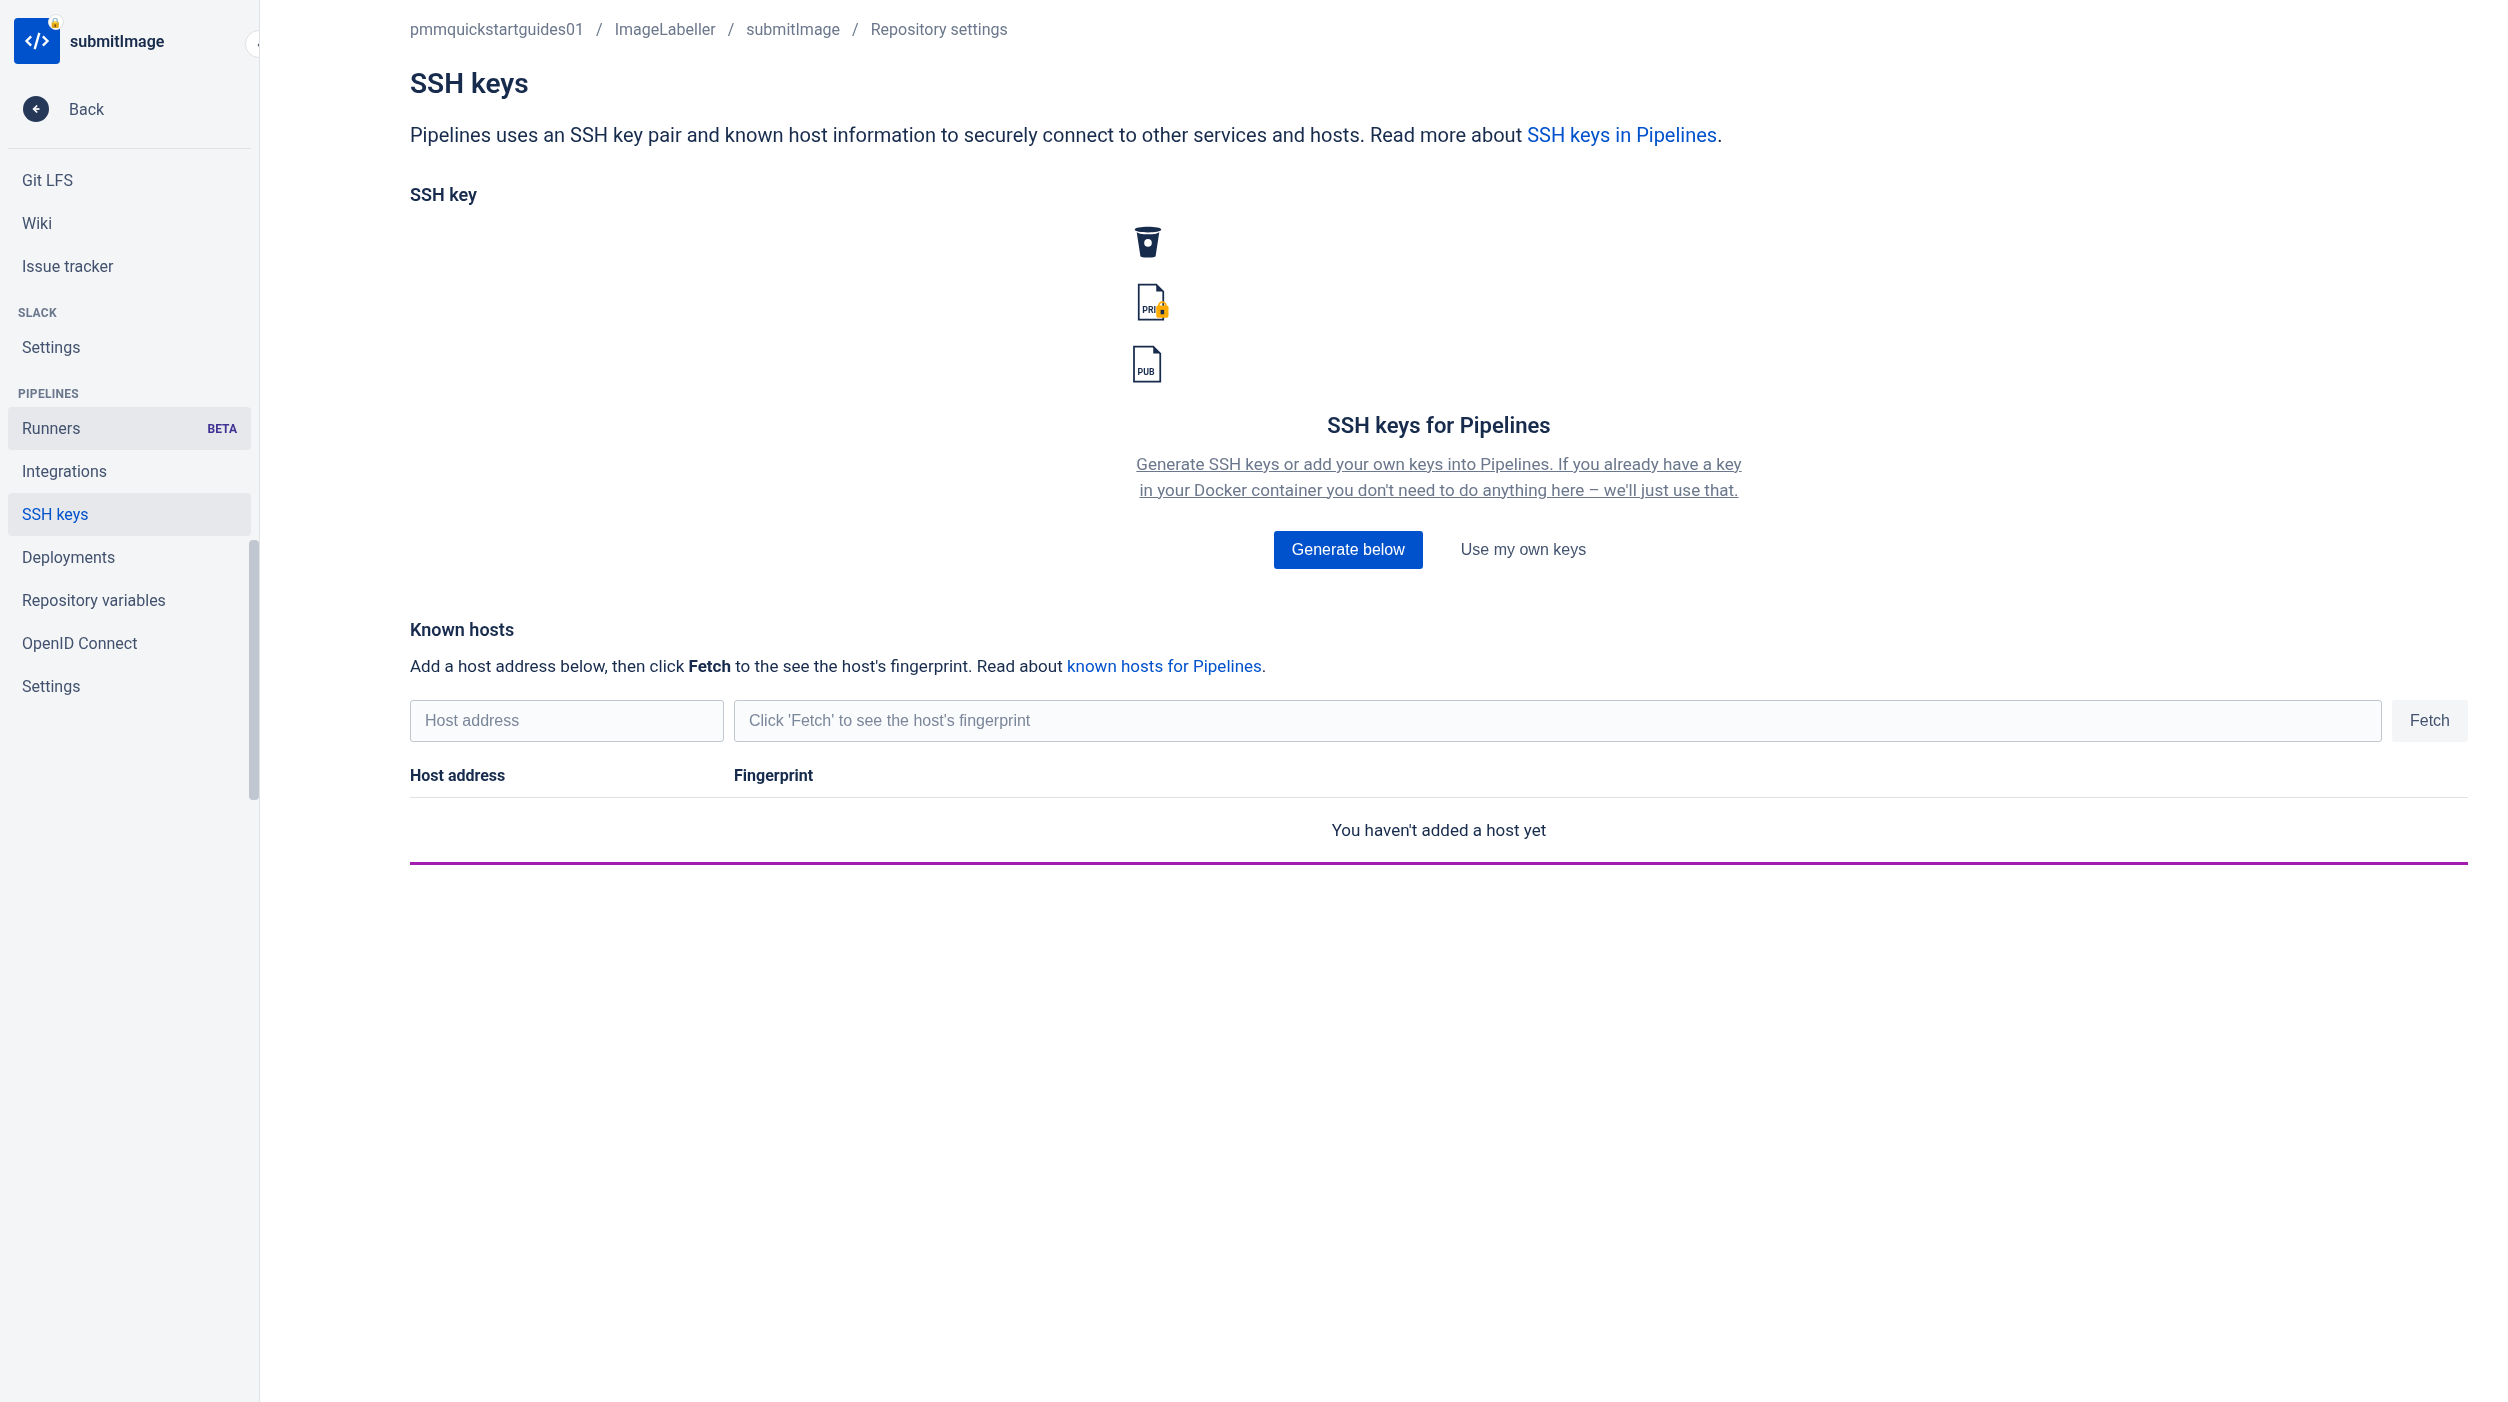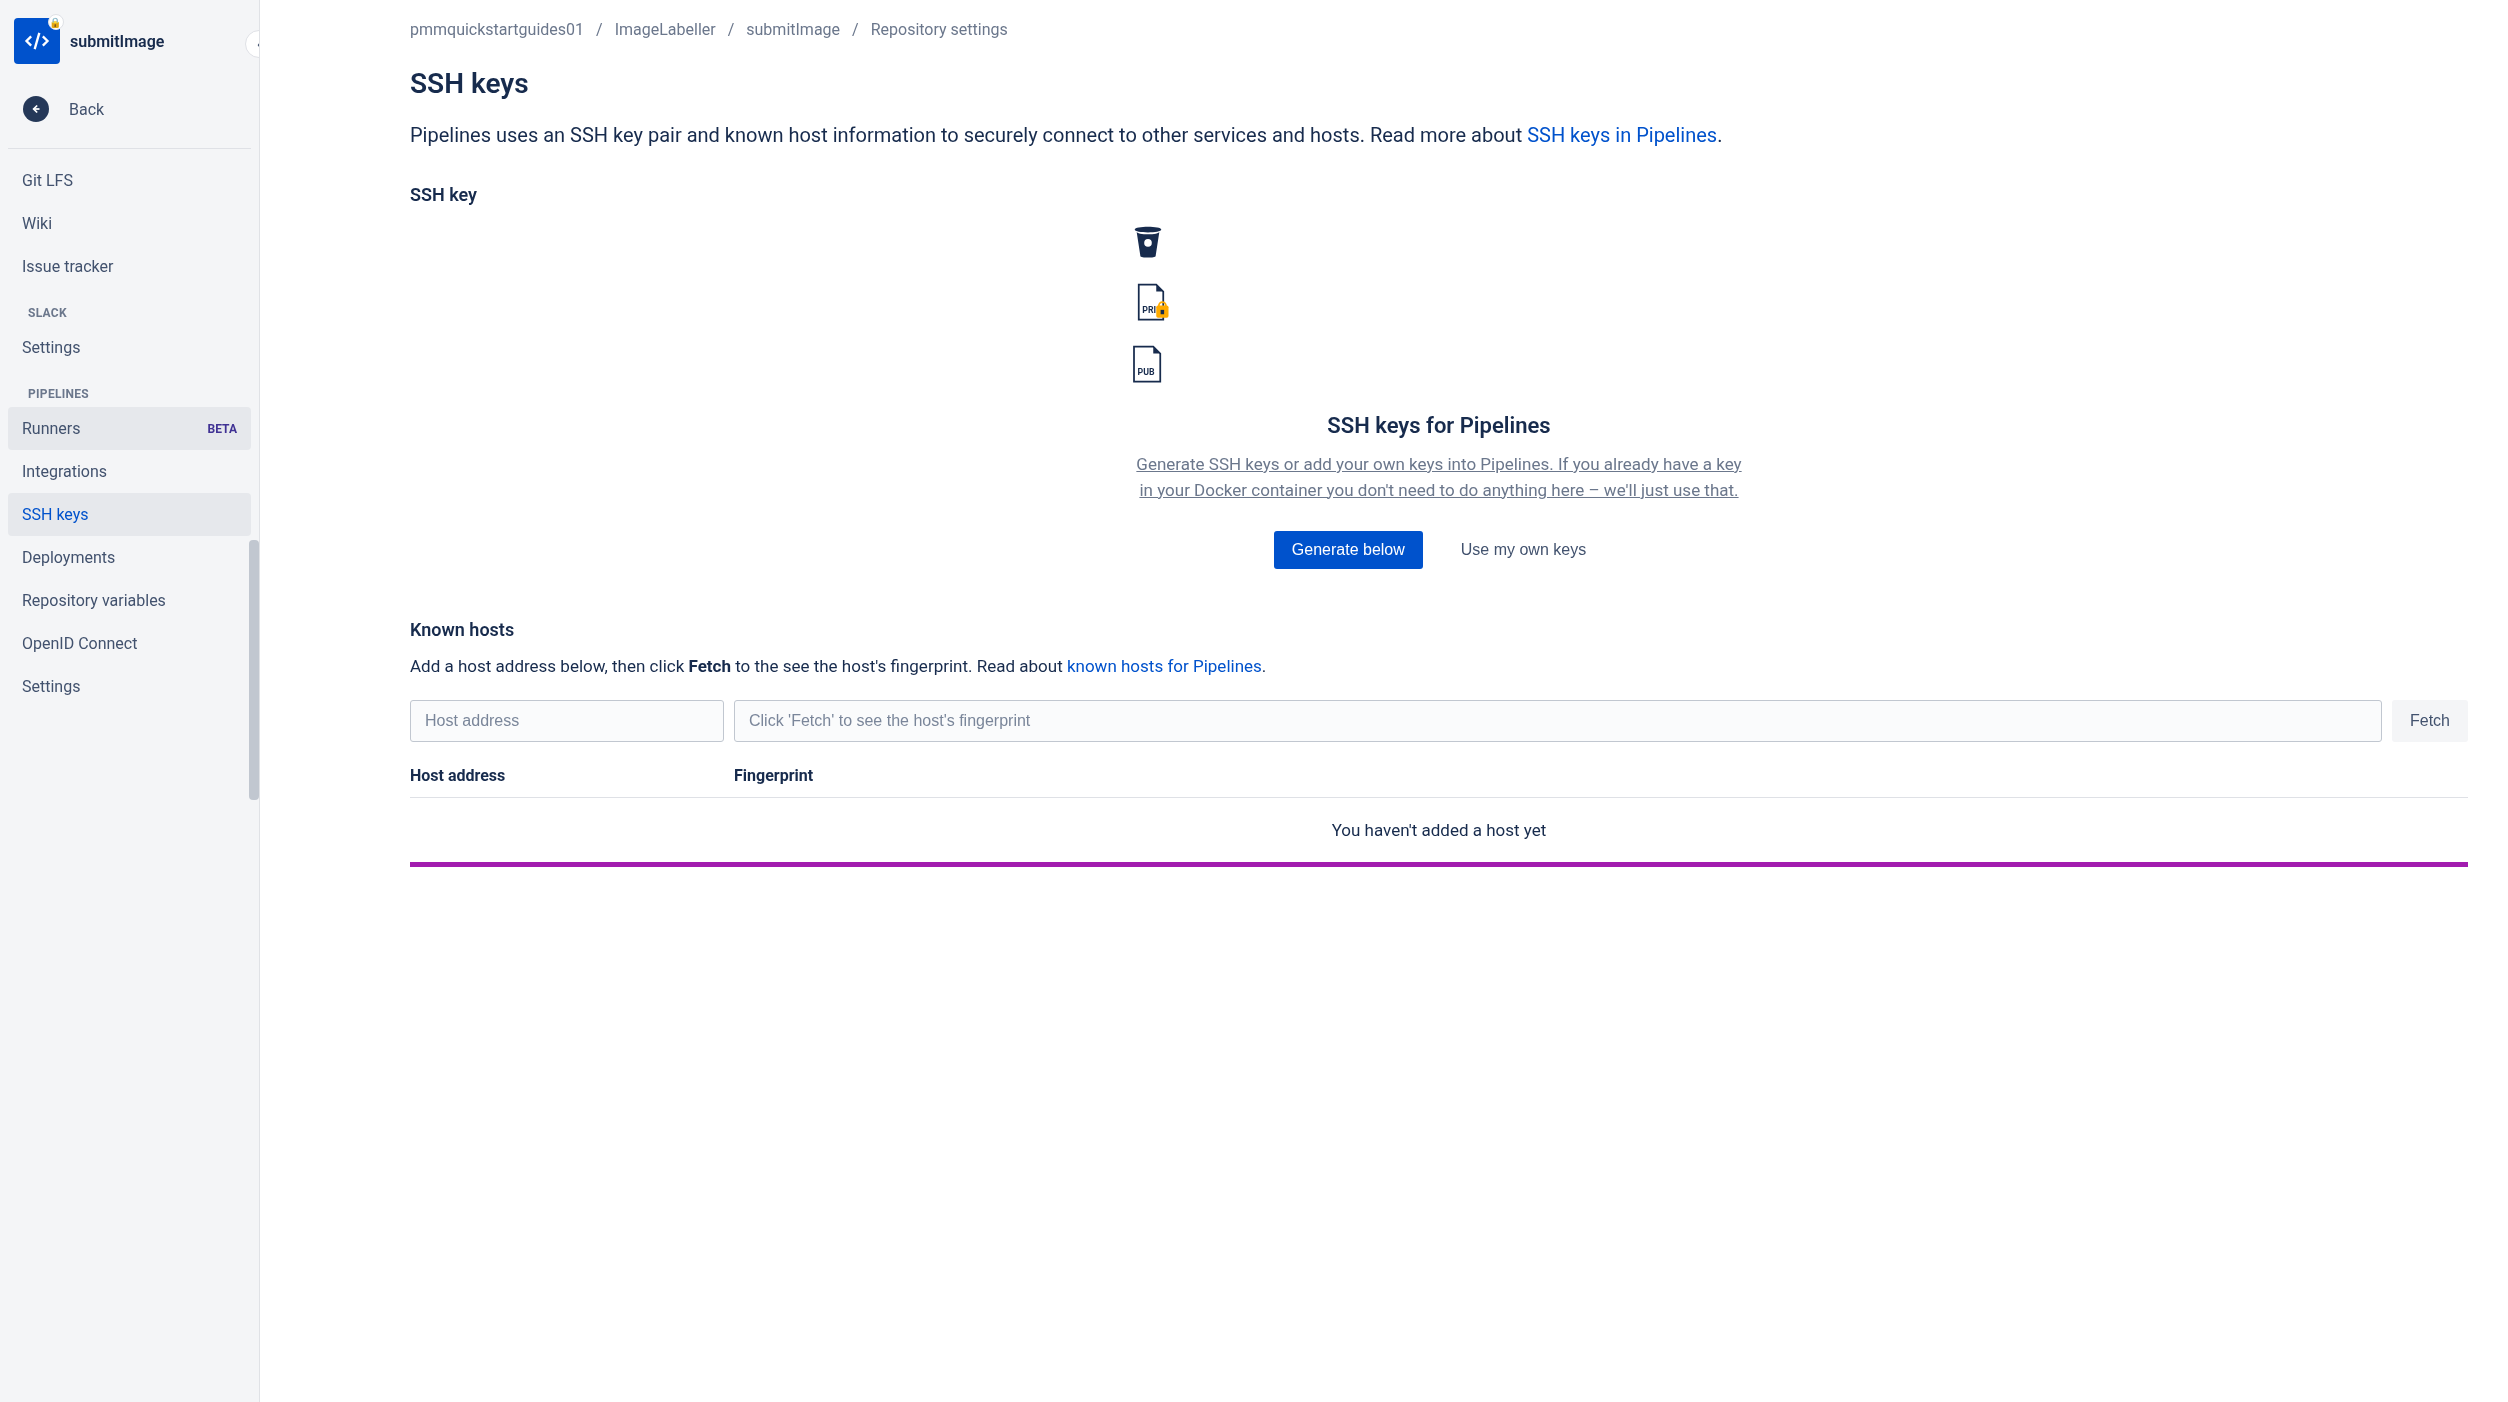--- a/index.html
+++ b/index.html
@@ -74,21 +74,21 @@
   color: #fff;
   margin-right: 20px;
 }
 .back-circle svg { width: 14px; height: 14px; }
 .back-label { font-size: 16px; color: #42526E; }
 .sidebar-section { padding: 0 8px; }
 .section-heading {
   font-size: 12px;
   font-weight: 700;
   color: #6B778C;
-  padding: 18px 28px 6px;
+  padding: 18px 18px 6px;
   text-transform: uppercase;
   letter-spacing: 0.3px;
 }
 .nav-item {
   display: flex;
   align-items: center;
   justify-content: space-between;
   padding: 12px 14px;
   font-size: 16px;
   color: #42526E;
@@ -183,21 +183,21 @@
   padding: 0 0 12px;
 }
 .th { font-size: 16px; font-weight: 700; color: #172B4D; }
 .th.col-host { width: 324px; }
 .th.col-fp { flex: 1; }
 .empty-row {
   text-align: center;
   padding: 22px 0;
   font-size: 17px;
   color: #172B4D;
-  border-bottom: 5px solid #a21caf;
+  border-bottom: 3px solid #a21caf;
 }
 </style>
 </head>
 <body>
 
 <div class="app">
   <aside class="sidebar">
     <div class="sidebar-header">
       <div class="repo-icon">
         <svg viewBox="0 0 24 24" fill="none" stroke="currentColor" stroke-width="2">

